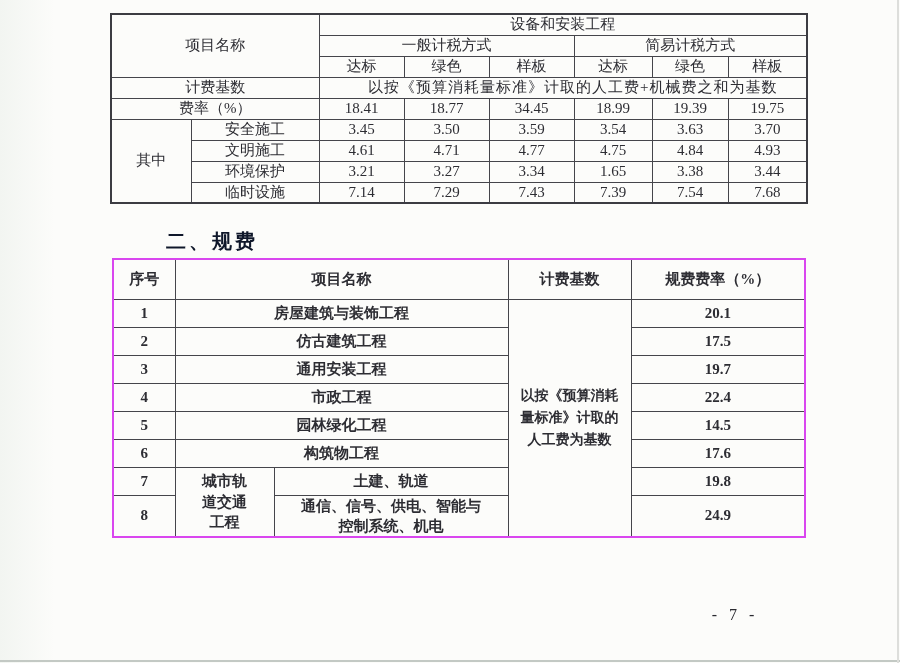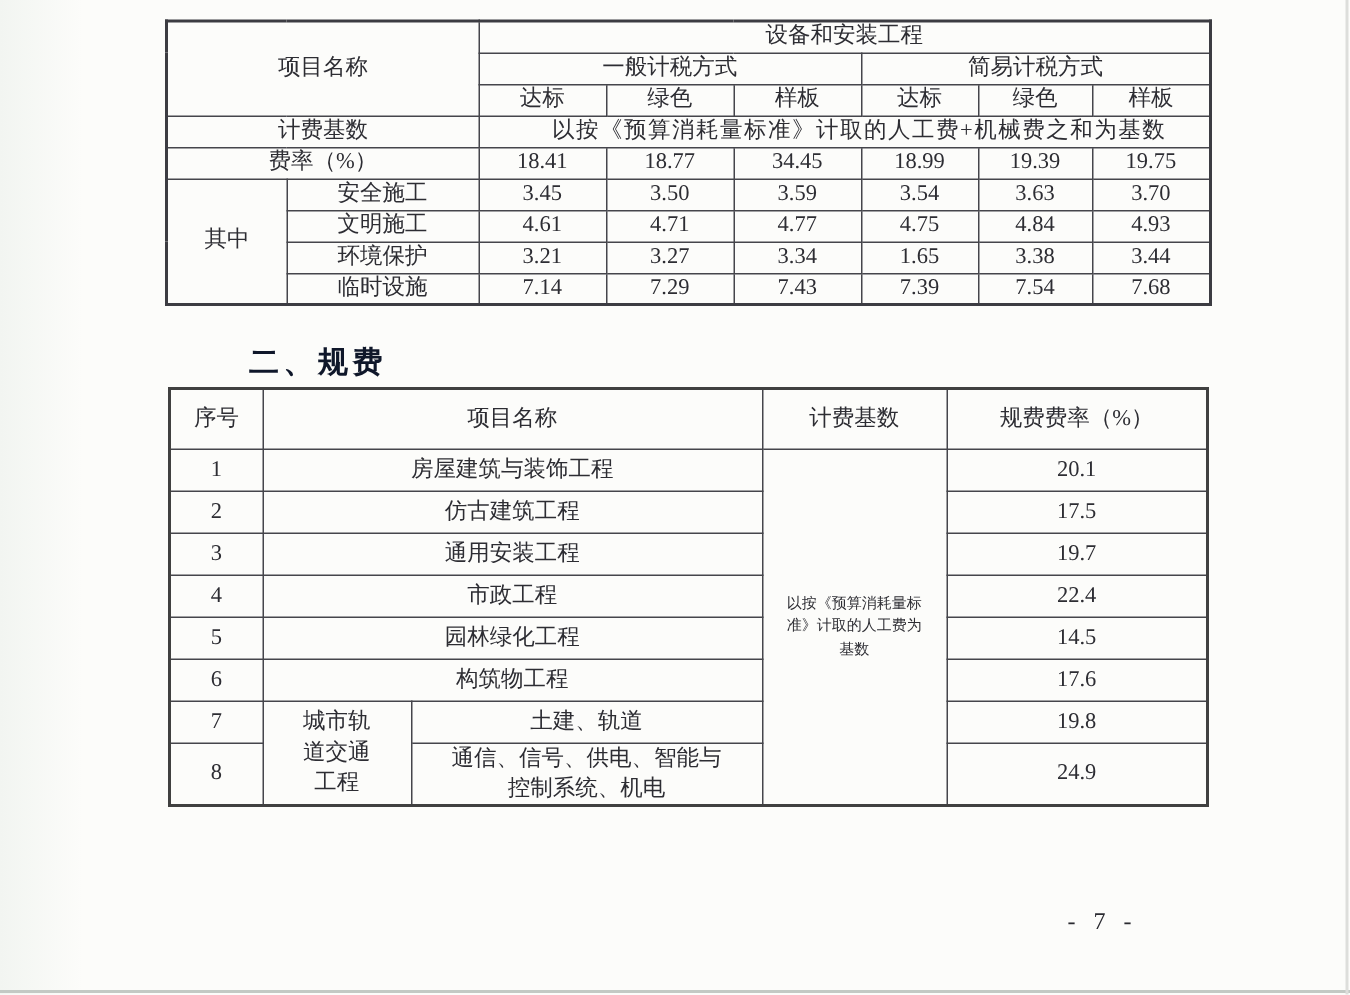--- a/index.html
+++ b/index.html
@@ -12,25 +12,25 @@
   table{border-collapse:collapse;position:absolute;table-layout:fixed;background:transparent;}
   td{
     border:1.5px solid #45454b;
     text-align:center;vertical-align:middle;
     padding:0;font-size:15px;line-height:1.25;
     overflow:hidden;
   }
   #table1{left:110px;top:13px;width:696px;border:2px solid #3c3c42;}
   #table1 tr{height:21px;}
   #table1 td.base-val{letter-spacing:1px;font-size:15px;padding-left:20px;}
-  #table2{left:112px;top:258px;width:692px;border:2px solid #404040;}
+  #table2{left:112px;top:258px;width:692px;border:2px solid #d946ef;font-weight:bold;}
   #table2 tr.hdr{height:40px;}
   #table2 tr.r{height:28px;}
   #table2 tr.r-last{height:39px;}
-  #table2 td.base2{font-size:10px;line-height:1.55;padding:0 12px;}
+  #table2 td.base2{font-size:14px;line-height:1.55;padding:0 12px;}
   #table2 td.wrap2{line-height:1.35;padding:0 23px;}
   .section-heading{
     position:absolute;left:166px;top:228px;
     font-family:"Liberation Sans","DejaVu Sans",sans-serif;
     font-weight:700;font-size:20px;letter-spacing:3px;color:#0f172a;
   }
   .page-number{
     position:absolute;left:688px;top:606px;width:90px;
     text-align:center;font-size:16px;word-spacing:8px;color:#2a2a30;
   }

